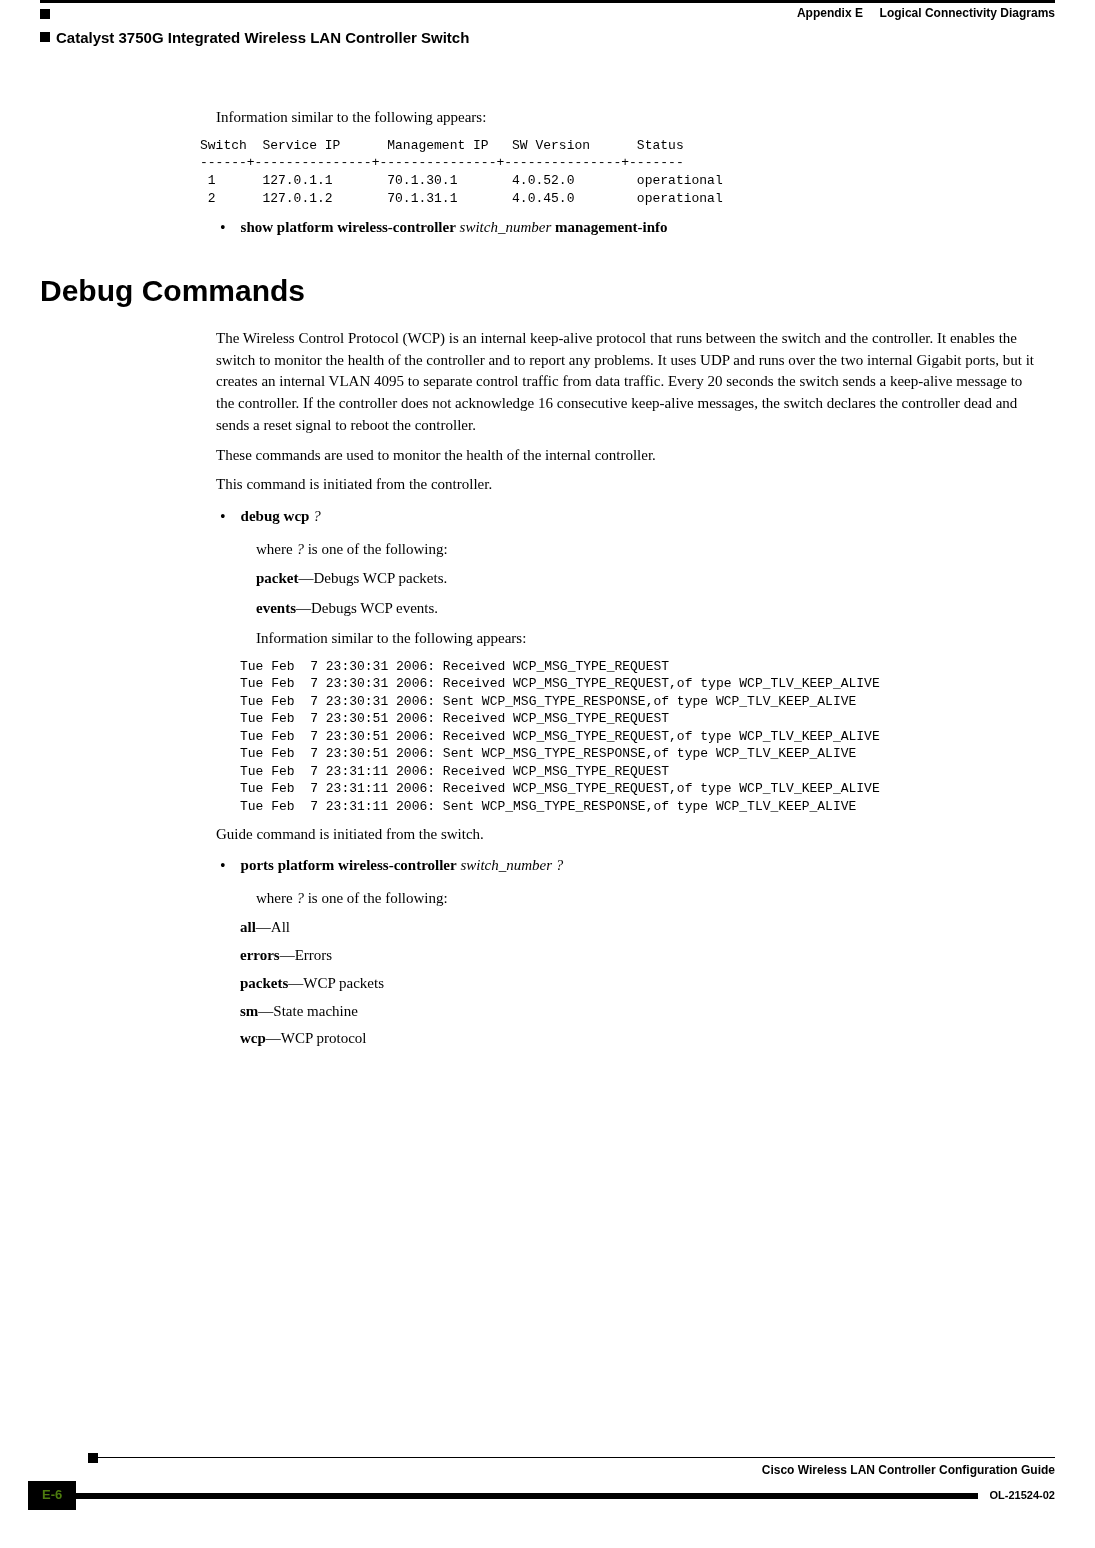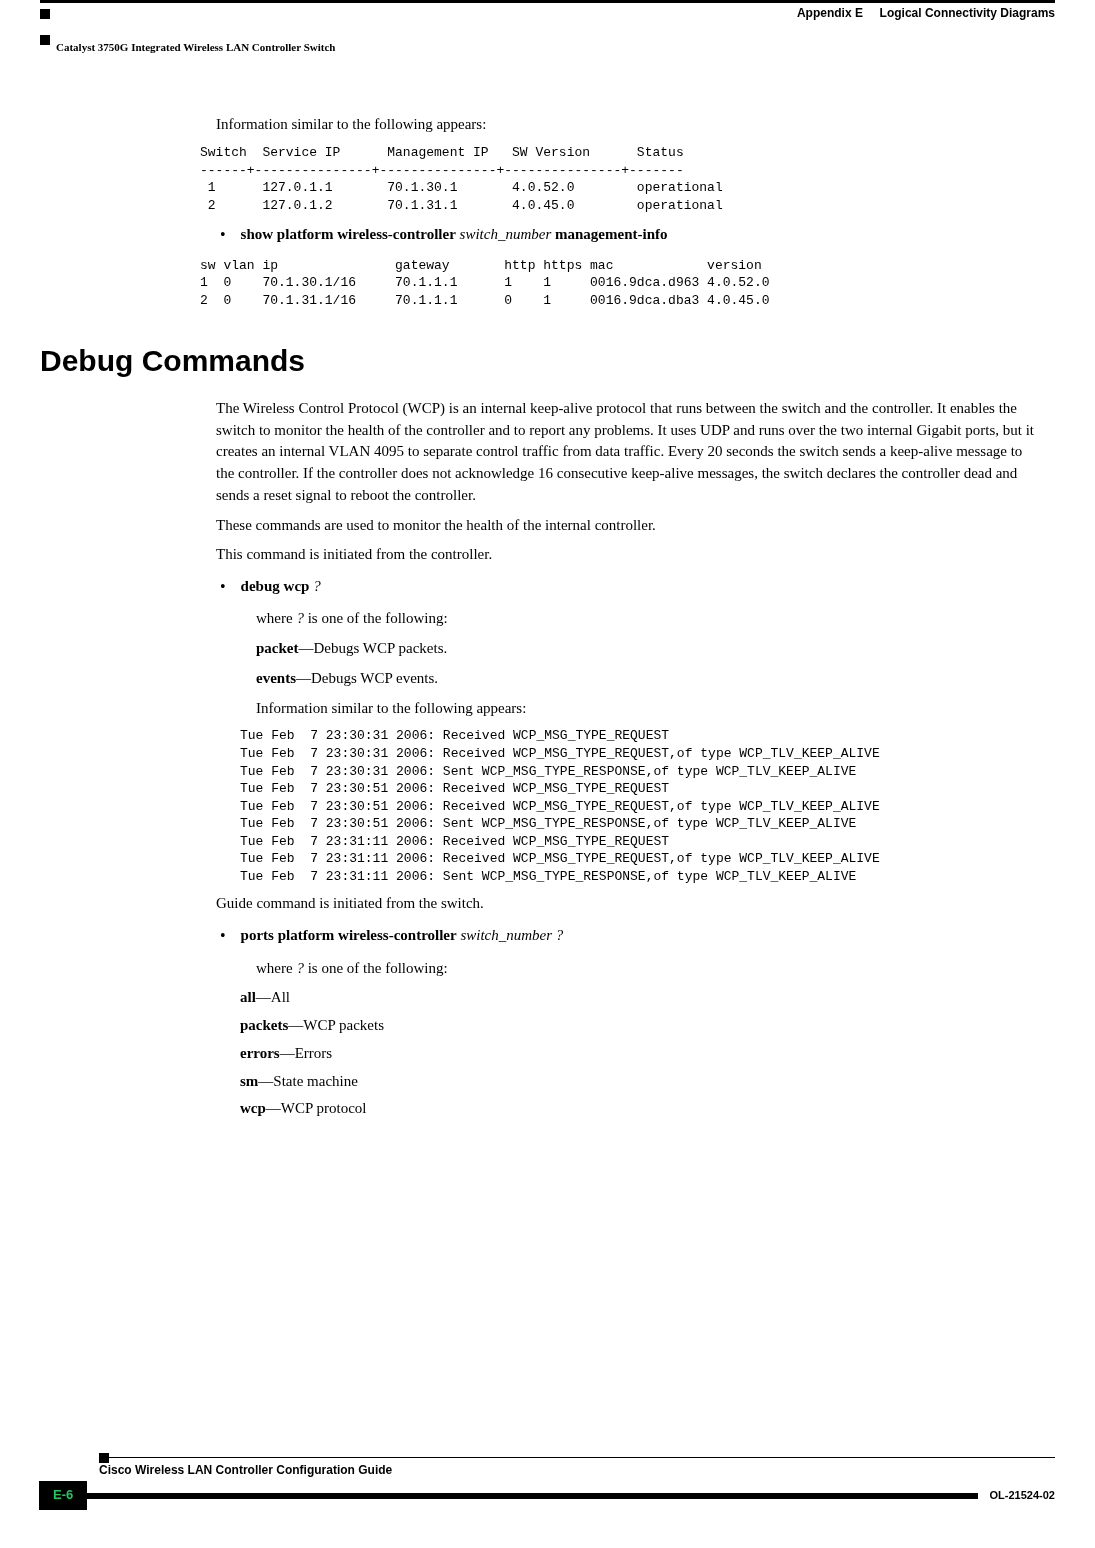--- a/index.html
+++ b/index.html
@@ -34,24 +34,24 @@
       display: flex;
       align-items: center;
       gap: 6px;
     }
     .header-marker {
       width: 10px;
       height: 10px;
       background: #000;
     }
     .header-subtitle {
-      font-family: Liberation Serif, serif;
-      font-size: 11px;
-      font-weight: bold;
-      margin-top: 16px;
+      font-family: Liberation Sans, sans-serif;
+      font-size: 15px;
+      font-weight: bold;
+      margin-top: 3px;
       margin-left: 16px;
     }
     .content {
       margin-left: 160px;
     }
     p {
       margin: 8px 16px;
     }
     pre {
       font-family: Liberation Mono, monospace;
@@ -79,22 +79,23 @@
     }
     .bold {
       font-weight: bold;
     }
     .ital {
       font-style: italic;
     }
     .footer-container {
       position: absolute;
       bottom: 30px;
-      left: 39px;
+      left: 28px;
       right: 40px;
+      text-align: right;
     }
     .footer-line1 {
       height: 1px;
       background: #000;
       margin-left: 60px;
     }
     .footer-title {
       font-family: Arial, Helvetica, sans-serif;
       font-size: 12px;
       font-weight: bold;
@@ -109,21 +110,21 @@
       height: 10px;
       background: #000;
     }
     .footer-bottom {
       display: flex;
       align-items: center;
       margin-top: 2px;
     }
     .page-num-box {
       background: #000;
-      color: #22c55e;
+      color: #4d7c0f;
       font-family: Arial, Helvetica, sans-serif;
       font-size: 13px;
       font-weight: bold;
       padding: 5px 14px;
     }
     .footer-rule {
       flex: 1;
       height: 6px;
       background: #000;
     }
@@ -178,23 +179,20 @@
  2      127.0.1.2       70.1.31.1       4.0.45.0        operational</pre>
 
     <div class="bullet-item">
       <span class="bullet">•</span>
       <span>
         <span class="bold">show platform wireless-controller</span>
         <span class="ital">switch_number</span>
         <span class="bold">management-info</span>
       </span>
     </div>
-    <pre>sw vlan ip               gateway       http https mac            version
-1  0    70.1.30.1/16     70.1.1.1      1    1     0016.9dca.d963 4.0.52.0
-2  0    70.1.31.1/16     70.1.1.1      0    1     0016.9dca.dba3 4.0.45.0</pre>
   </div>
 
   <h2 class="section-heading">Debug Commands</h2>
 
   <div class="content">
     <p>The Wireless Control Protocol (WCP) is an internal keep-alive protocol that runs between the switch and the controller. It enables the switch to monitor the health of the controller and to report any problems. It uses UDP and runs over the two internal Gigabit ports, but it creates an internal VLAN 4095 to separate control traffic from data traffic. Every 20 seconds the switch sends a keep-alive message to the controller. If the controller does not acknowledge 16 consecutive keep-alive messages, the switch declares the controller dead and sends a reset signal to reboot the controller.</p>
     <p>These commands are used to monitor the health of the internal controller.</p>
     <p>This command is initiated from the controller.</p>
 
     <div class="bullet-item">
@@ -233,22 +231,22 @@
         <span class="ital">?</span>
       </span>
     </div>
 
     <div class="sub-bullet">
       <p>
         <span>where </span><span class="ital">?</span><span> is one of the following:</span>
       </p>
       <div class="sub-list" style="margin-left:0;">
         <p><span class="bold">all</span><span>—All</span></p>
+        <p><span class="bold">errors</span><span>—Errors</span></p>
         <p><span class="bold">packets</span><span>—WCP packets</span></p>
-        <p><span class="bold">errors</span><span>—Errors</span></p>
         <p><span class="bold">sm</span><span>—State machine</span></p>
         <p><span class="bold">wcp</span><span>—WCP protocol</span></p>
       </div>
     </div>
 
   </div>
 
   <div class="footer-container">
     <div style="position:relative;">
       <div class="footer-marker"></div>

